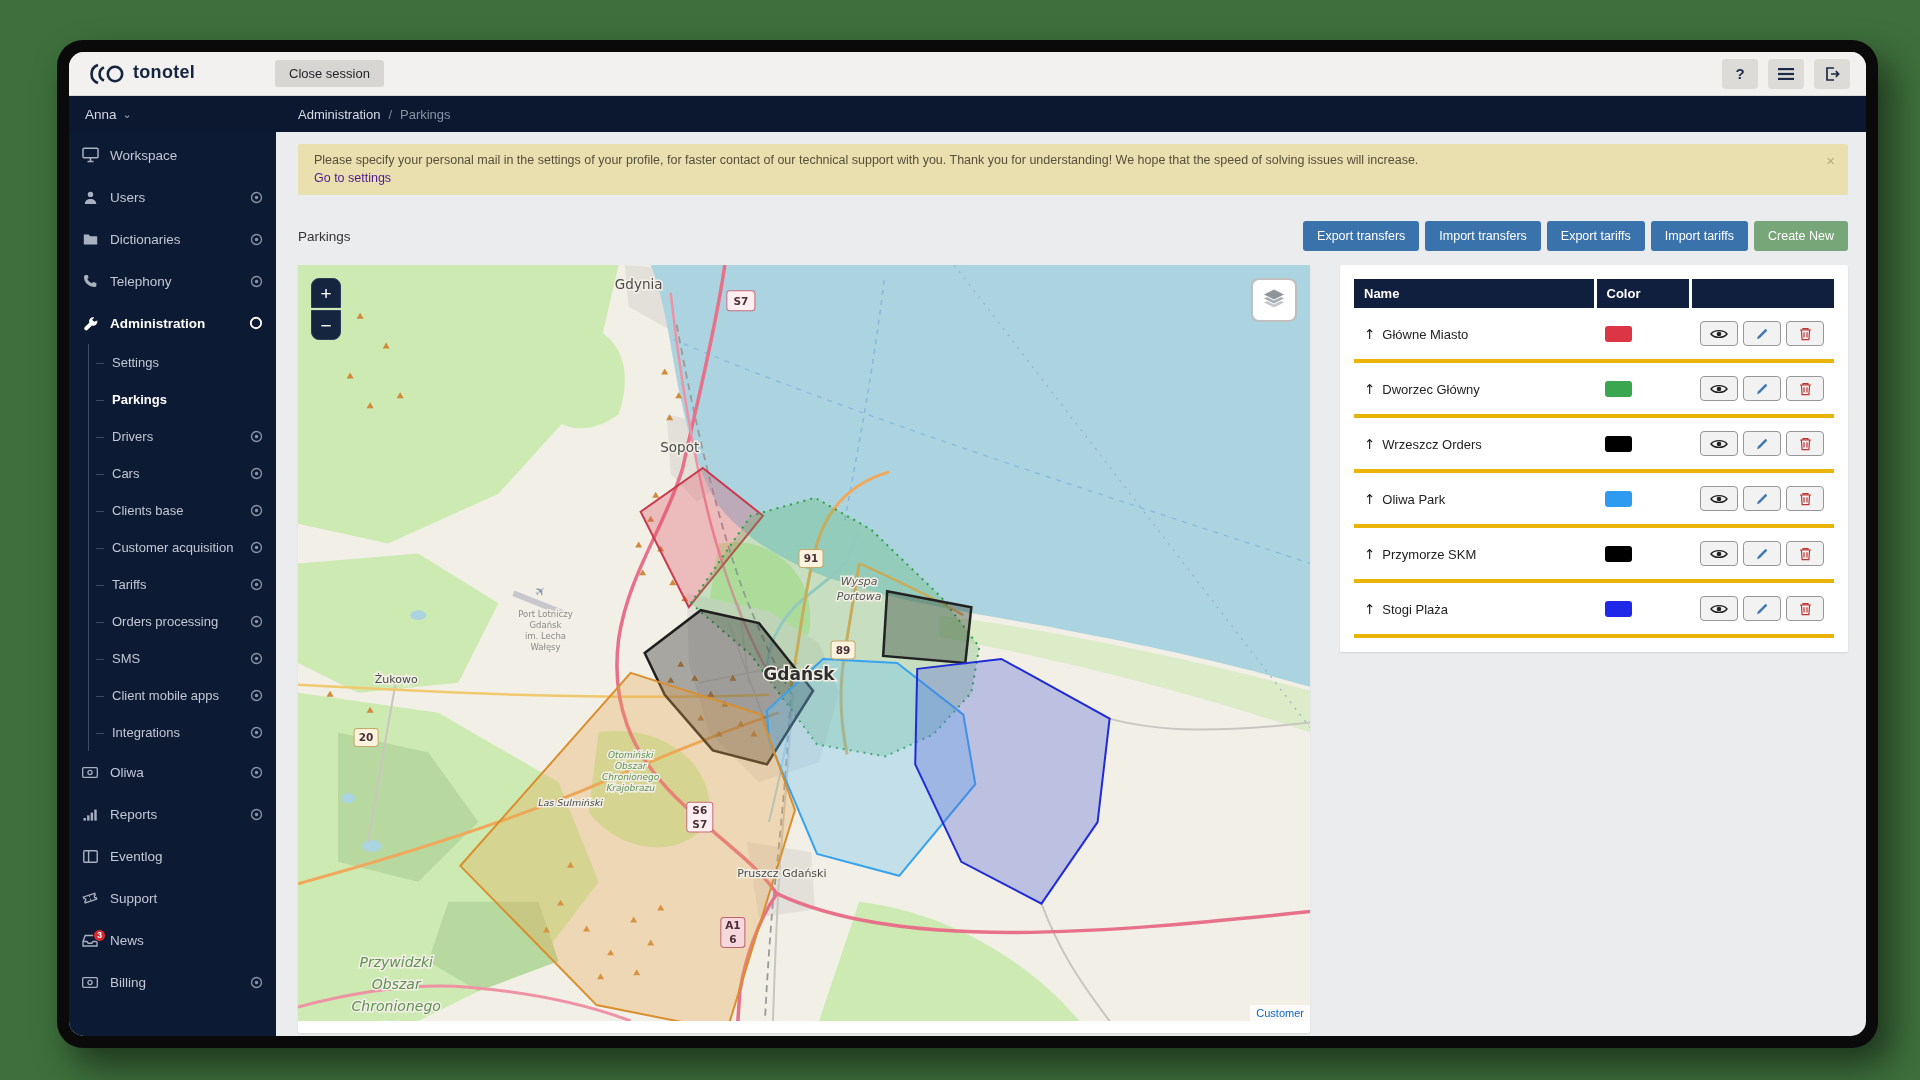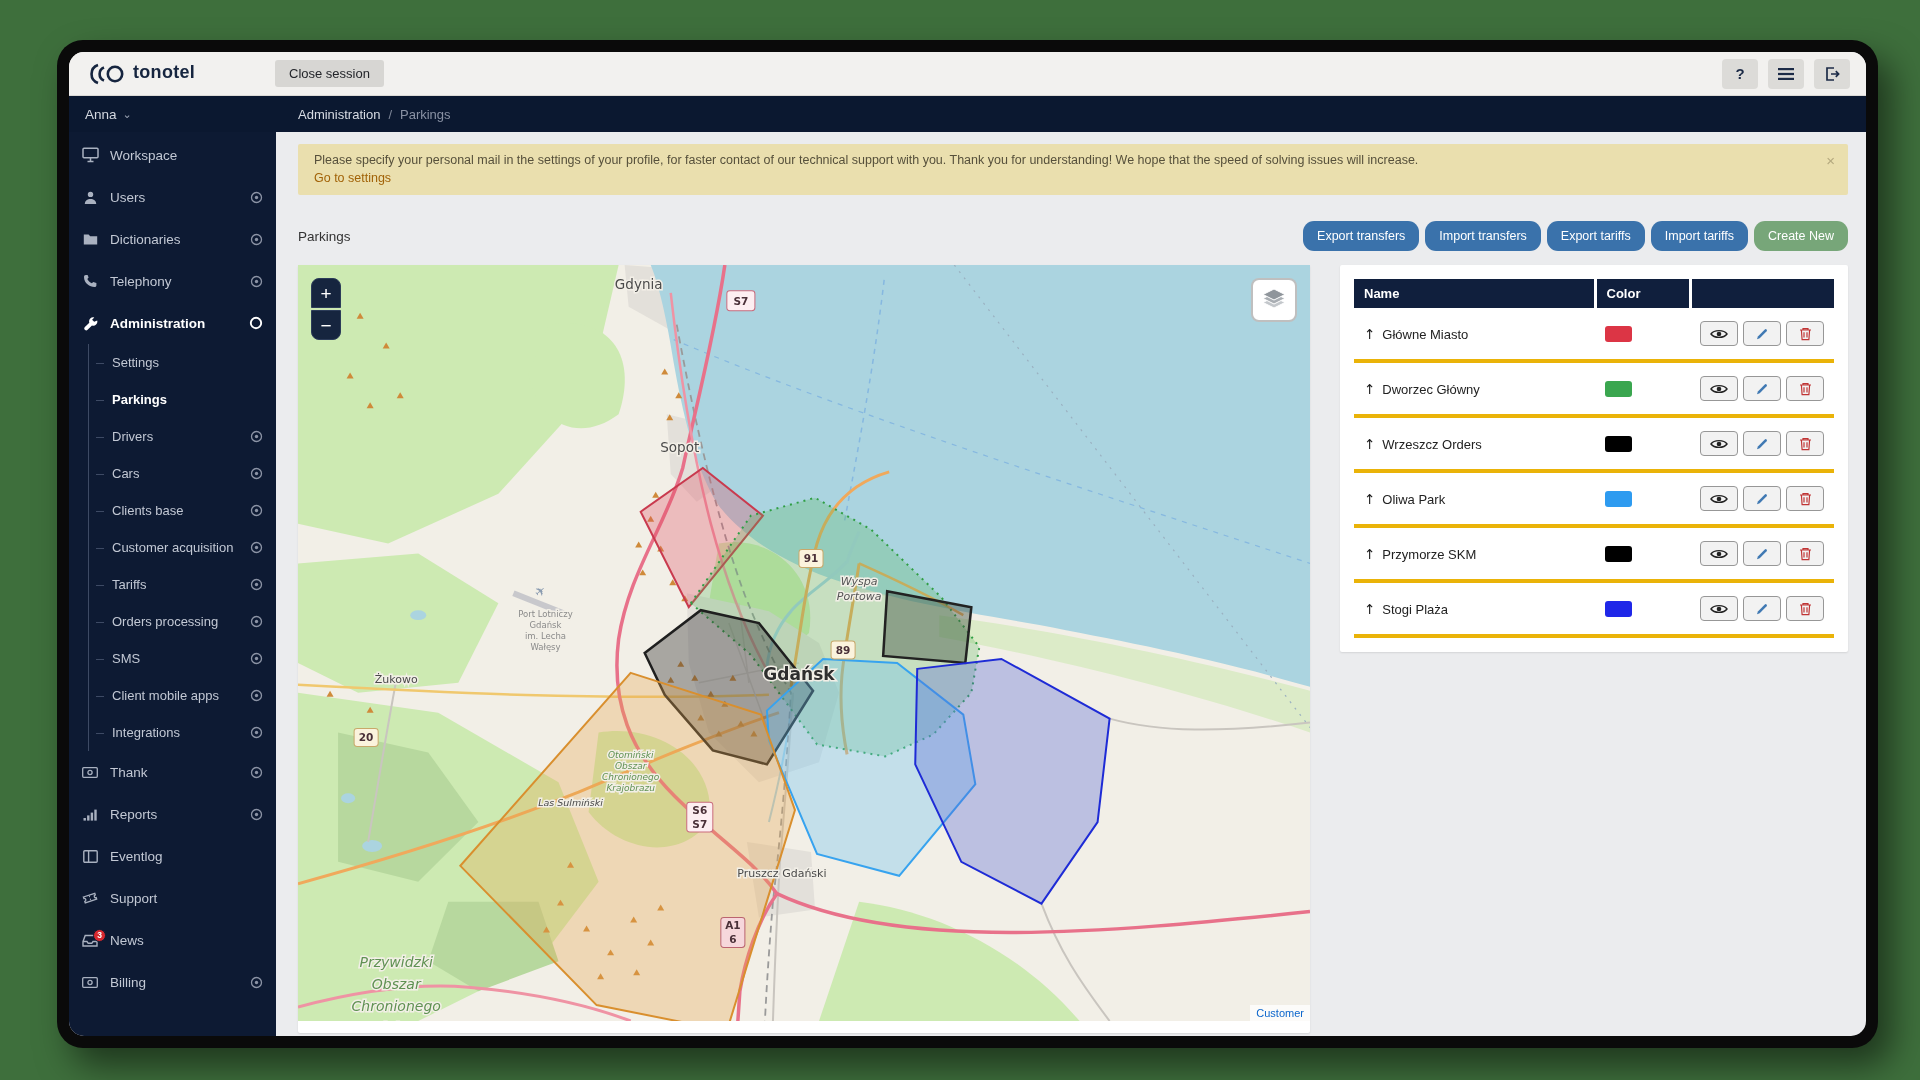--- a/index.html
+++ b/index.html
@@ -50,27 +50,27 @@
   .breadcrumb { height:36px; background:#0b1830; display:flex; align-items:center; padding:0 22px;
                 font-size:13px; gap:8px; flex:0 0 auto; }
   .bc-section { color:#d8dce4; cursor:pointer; }
   .bc-div { color:#7e8698; }
   .bc-page { color:#8a92a4; }
 
   .content { flex:1; padding:12px 18px 10px 22px; overflow:hidden; }
 
   .banner { position:relative; background:#eadfae; border-radius:2px; padding:9px 40px 9px 16px; }
   .banner-msg { font-size:12.5px; color:#56503b; }
-  .banner-link { font-size:12.5px; color:#a16207; margin-top:4px; display:inline-block; cursor:pointer; }
+  .banner-link { font-size:12.5px; color:#4c1d95; margin-top:4px; display:inline-block; cursor:pointer; }
   .banner-close { position:absolute; right:13px; top:8px; color:#b4a97f; font-size:15px; cursor:pointer; }
 
   .toolbar { margin-top:26px; display:flex; align-items:center; }
   .toolbar-title { font-size:13.5px; color:#333; }
   .tb-btns { margin-left:auto; display:flex; gap:6px; }
-  .tb-btn { border:none; border-radius:11px; color:#fff; font-size:12.5px; padding:8px 14px;
+  .tb-btn { border:none; border-radius:3px; color:#fff; font-size:12.5px; padding:8px 14px;
             font-family:inherit; cursor:pointer; }
   .tb-btn.blue { background:#3a72ab; }
   .tb-btn.green { background:#77a679; }
 
   .panels { margin-top:14px; display:flex; gap:30px; align-items:flex-start; }
   .map-card { width:1012px; background:#fff; border-radius:2px; box-shadow:0 1px 2px rgba(0,0,0,.10);
               padding:0 0 12px 0; }
   .map-wrap { position:relative; width:1012px; height:756px; overflow:hidden; background:#f2efe7; }
   .map-wrap svg.basemap { position:absolute; inset:0; }
   .zoom-ctl { position:absolute; left:13px; top:13px; display:flex; flex-direction:column; gap:2px; z-index:5; }
@@ -306,21 +306,21 @@
                   </span>
                 </div>
         </div>
         <div class="nav-item">
           <span class="nav-ico">
             <svg width="16" height="11" viewBox="0 0 16 11">
                     <rect x="0.7" y="0.7" width="14.6" height="9.6" rx="1" fill="none" stroke="currentColor" stroke-width="1.3"></rect>
                     <circle cx="8" cy="5.5" r="2.1" fill="none" stroke="currentColor" stroke-width="1.3"></circle>
                   </svg>
           </span>
-          <span class="nav-label">Thank</span>
+          <span class="nav-label">Oliwa</span>
           <span class="nav-circle">
                   <svg width="13" height="13" viewBox="0 0 13 13">
                     <circle cx="6.5" cy="6.5" r="5" fill="none" stroke="#8b93a5" stroke-width="1.3"></circle>
                     <circle cx="6.5" cy="6.5" r="1.7" fill="#8b93a5"></circle>
                   </svg>
                 </span>
         </div>
         <div class="nav-item">
           <span class="nav-ico">
             <svg width="15" height="13" viewBox="0 0 15 13">

